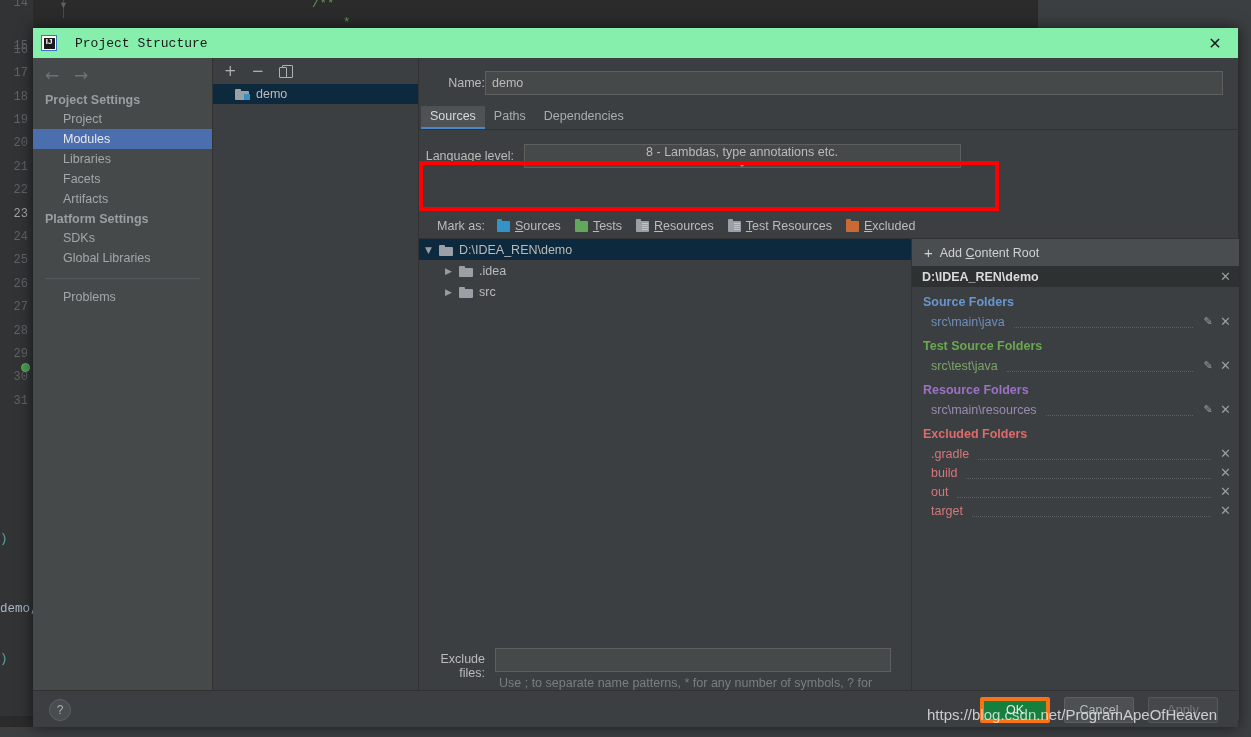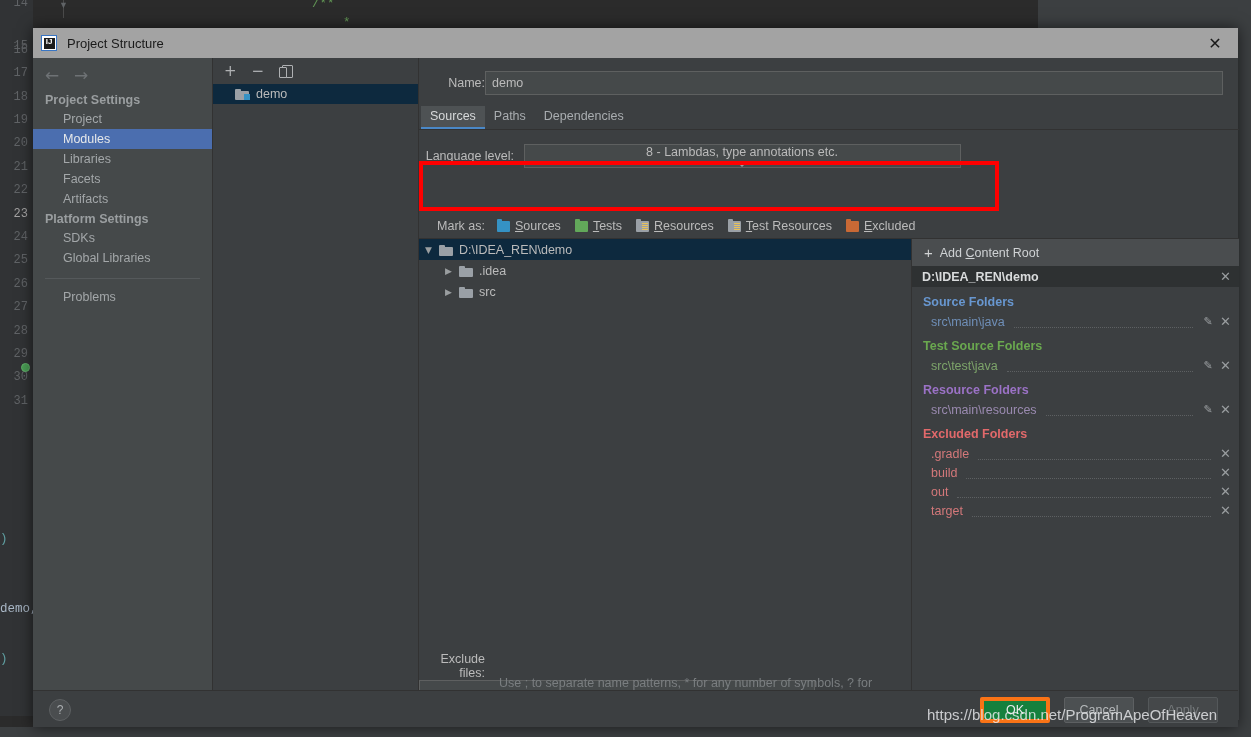--- a/index.html
+++ b/index.html
@@ -66,36 +66,36 @@
 
   
   #dialog {
     position: absolute; left: 33px; top: 28px;
     width: 1205px; height: 699px;
     background: #3c3f41;
     box-shadow: 0 0 14px rgba(0,0,0,0.6);
   }
   .titlebar {
     position: absolute; left: 0; top: 0; width: 1205px; height: 30px;
-    background: #a3a3a3;
+    background: #86efac;
     display: flex; align-items: center;
   }
   .title-icon {
     margin-left: 8px; width: 16px; height: 16px;
     background: #ffffff; border: 1.5px solid #3a76c4;
     display: flex; align-items: center; justify-content: center;
   }
   .title-icon-inner {
     width: 11px; height: 11px; background: #1b1b1b;
     color: #ffffff; font-size: 8px; font-weight: bold;
     display: flex; align-items: flex-start; justify-content: center;
     font-family: "Liberation Sans", sans-serif; line-height: 7px;
   }
   .title-text {
-    margin-left: 10px; font-size: 13px; color: #1a1a1a;
+    margin-left: 18px; font-size: 13px; color: #1a1a1a; font-family: Liberation Mono, monospace;
   }
   .title-close {
     position: absolute; right: 0; top: 0; width: 46px; height: 30px;
     display: flex; align-items: center; justify-content: center;
     font-size: 16px; color: #1a1a1a; cursor: pointer;
     font-family: "Liberation Sans", sans-serif;
   }
 
   
   .sidebar {
@@ -265,21 +265,21 @@
     content:''; position:absolute; left:0; top:1px; width:6px; height:3px;
     background:#9aa0a6; border-radius:1px 1px 0 0;
   }
   .grayfolder::after {
     content:''; position:absolute; left:0; top:3px; width:14px; height:9px;
     background:#9aa0a6; border-radius:1px;
   }
 
   .exclude-row {
     position: absolute; left: 0px; top: 590px; width: 492px;
-    display: flex; align-items: flex-start; flex-direction: column;
+    display: flex; align-items: flex-start;
   }
   .exclude-label { width: 66px; text-align: right; margin-right: 10px; padding-top: 4px; }
   .exclude-field { width: 396px; height: 24px; }
   .exclude-hint {
     position: absolute; left: 80px; top: 617px; width: 400px;
     font-size: 12.5px; color: #7a7e80; line-height: 17px;
   }
 
   
   .roots {

